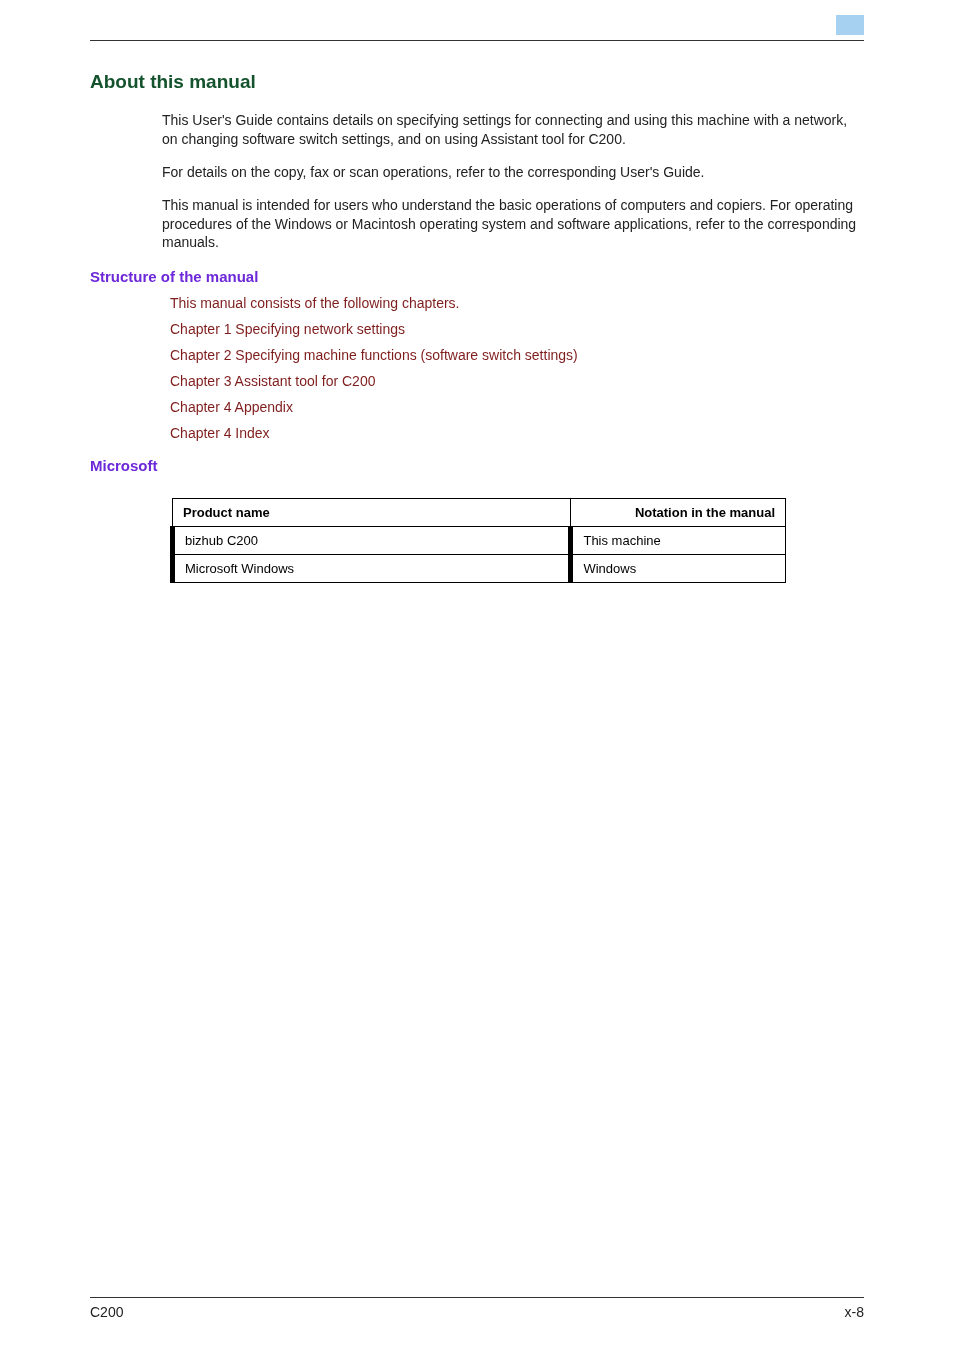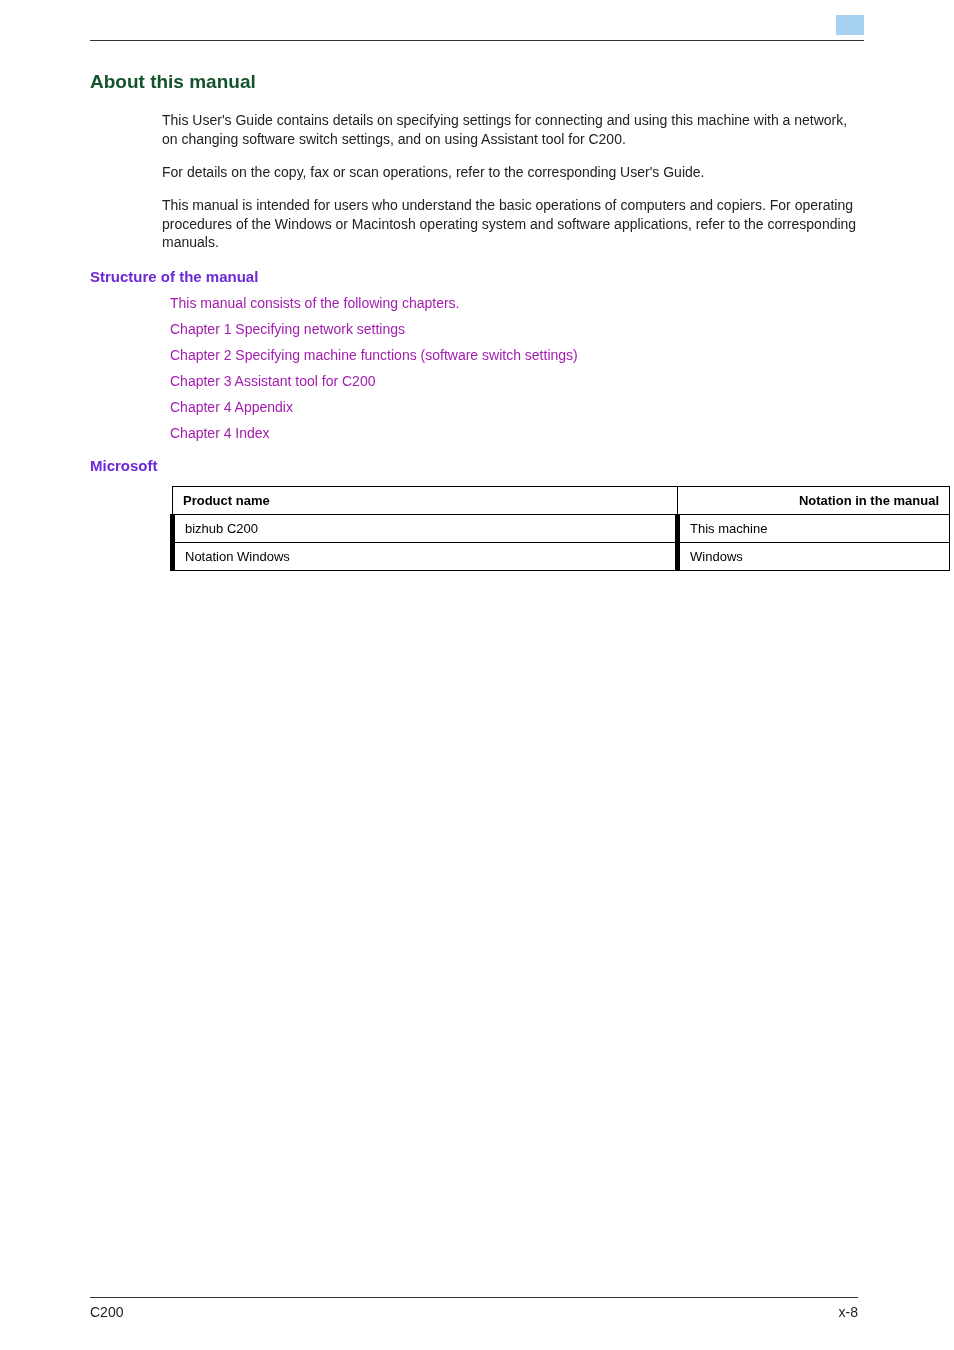--- a/index.html
+++ b/index.html
@@ -42,29 +42,29 @@
       margin-bottom: 10px;
     }
     .body-para {
       color: #222;
       font-size: 14px;
       line-height: 1.35;
       margin-left: 72px;
       margin-bottom: 14px;
     }
     .body-line {
-      color: #a21caf;
+      color: #7f1d1d;
       font-size: 14px;
       margin-left: 80px;
       margin-bottom: 10px;
     }
     table.notations {
-      width: 780px;
+      width: 616px;
       margin-left: 80px;
-      margin-top: 12px;
+      margin-top: 24px;
       border-collapse: collapse;
       font-size: 13px;
       padding-left: 32px;
     }
     table.notations th {
       text-align: left;
       font-weight: bold;
       padding: 6px 10px;
       border-top: 1.5px solid #000;
       border-bottom: 1px solid #000;
@@ -81,21 +81,21 @@
       border-left: 5px solid #000000;
     }
     table.notations td:last-child {
       border-right: 1px solid #000;
     }
     table.notations col.c1 { width: 65%; }
     table.notations col.c2 { width: 35%; }
     .footer {
       position: absolute;
       left: 90px;
-      right: 96px;
+      right: 90px;
       bottom: 30px;
       border-top: 1px solid #333;
       padding-top: 6px;
       font-size: 14px;
       color: #222;
       display: flex;
       justify-content: space-between;
     }
   </style>
 </head>
@@ -132,21 +132,21 @@
       <th>Product name</th>
       <th>Notation in the manual</th>
     </tr>
   </thead>
   <tbody>
     <tr>
       <td>bizhub C200</td>
       <td>This machine</td>
     </tr>
     <tr>
-      <td>Notation Windows</td>
+      <td>Microsoft Windows</td>
       <td>Windows</td>
     </tr>
   </tbody>
 </table>
 
 <div class="footer">
   <span>C200</span>
   <span>x-8</span>
 </div>
 

